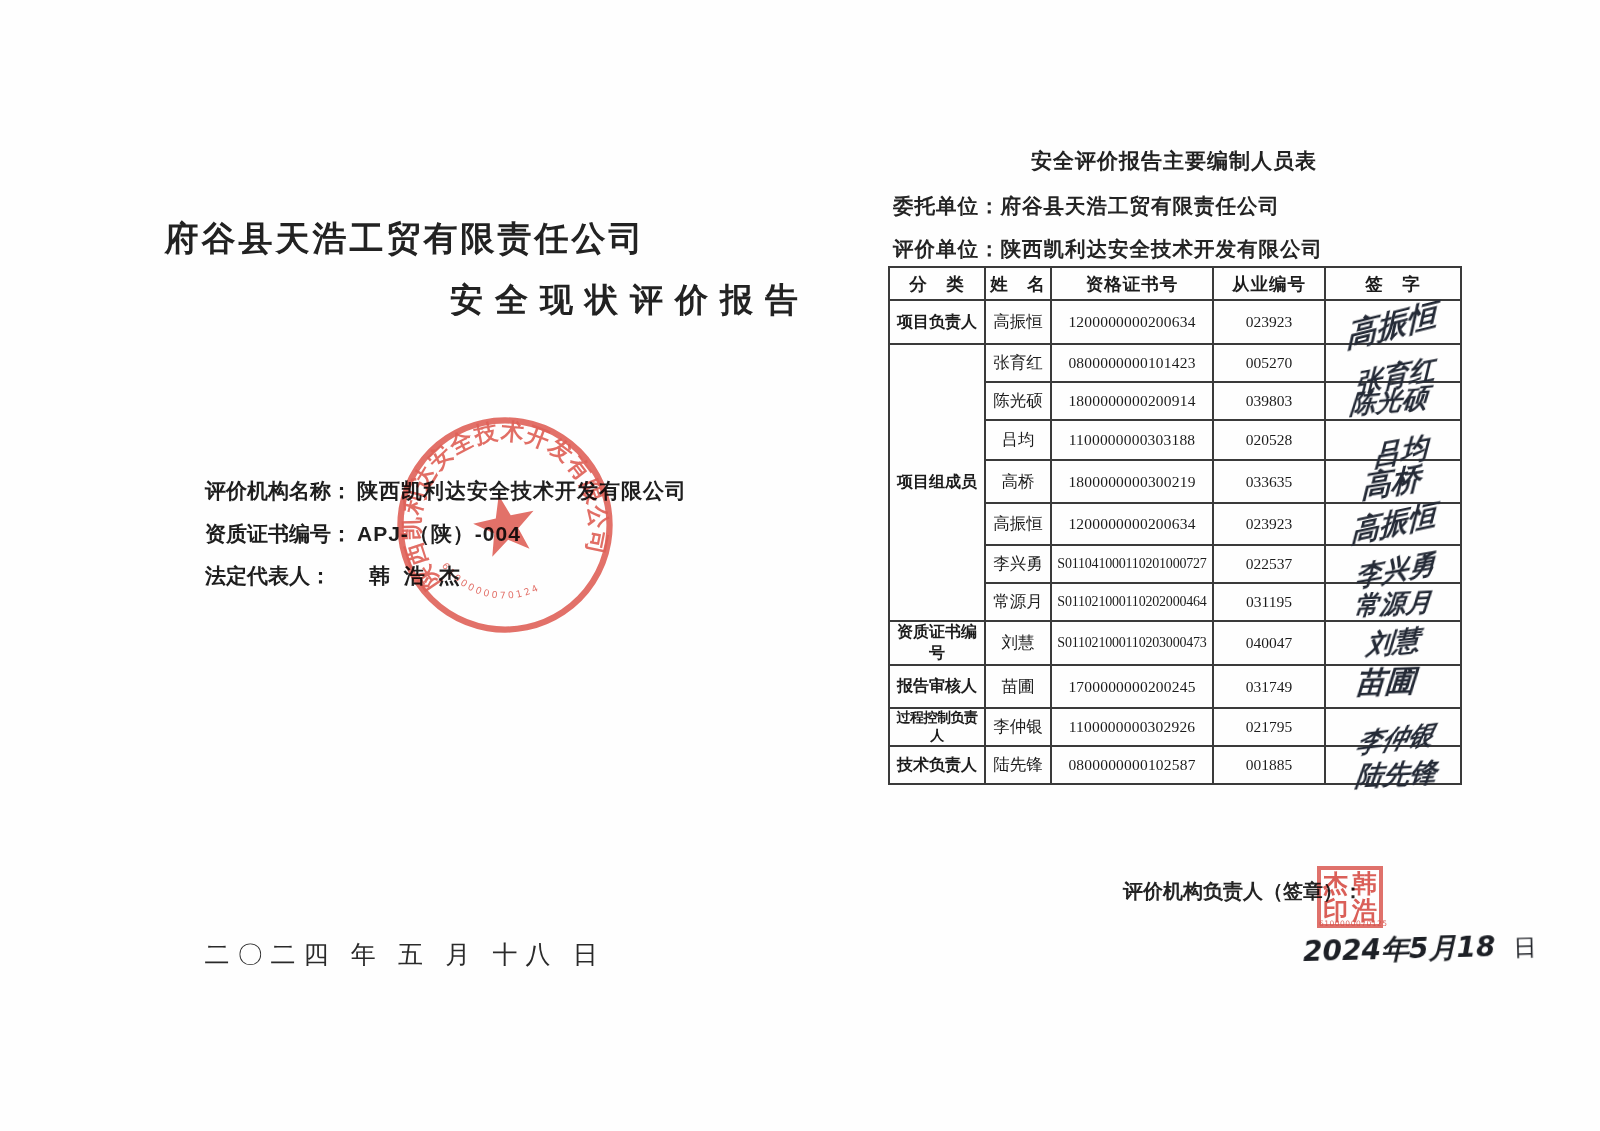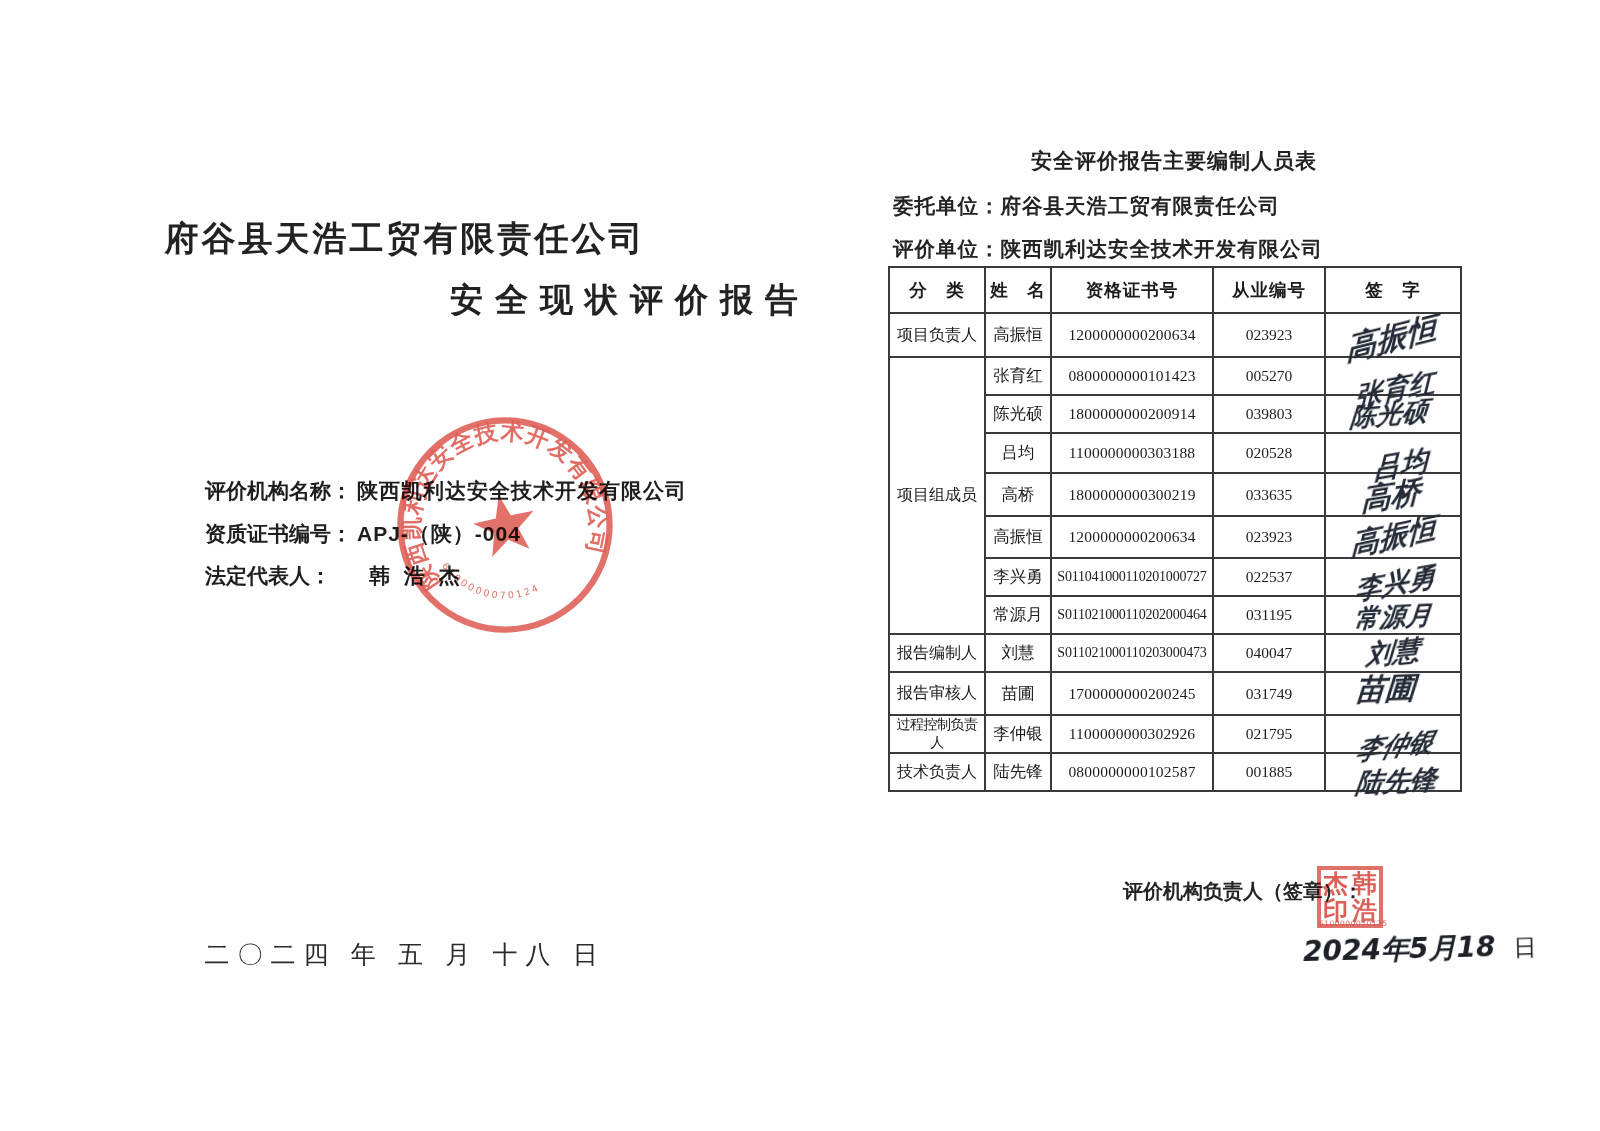--- a/index.html
+++ b/index.html
@@ -35,23 +35,23 @@
   .unit-line { position:absolute; left:893px; white-space:nowrap;
     font-family:"Liberation Sans","DejaVu Sans",sans-serif; font-weight:600;
     font-size:20.5px; color:#242424; letter-spacing:1px; }
   .unit-line.consigner { top:192px; }
   .unit-line.evaluator { top:235px; }
 
   table.ptable { position:absolute; left:888px; top:266px; border-collapse:collapse;
     table-layout:fixed; background:transparent; }
   .ptable th, .ptable td { border:2px solid #3a3a3a; text-align:center;
     vertical-align:middle; padding:0 2px; overflow:visible; }
-  .ptable thead th { height:46px; font-size:17.5px; font-weight:bold; letter-spacing:1px; }
+  .ptable thead th { height:33px; font-size:17.5px; font-weight:bold; letter-spacing:1px; }
   .ptable tbody td { height:38px; font-size:16.5px; }
-  .ptable td.cat  { font-size:16px; }
+  .ptable td.cat  { font-size:16px;font-weight:bold; }
   .ptable td.cat.tight { font-size:14px; letter-spacing:-0.5px; }
   .ptable td.cert { font-size:15.5px; letter-spacing:0.2px; }
   .ptable td.cert.long { font-size:14px; letter-spacing:-0.2px; }
   .ptable td.num  { font-size:15.5px; }
   .ptable td.sigcell { position:relative; }
 
   
   .sig { display:inline-block; font-family:"DejaVu Sans","Liberation Sans",sans-serif;
     font-style:italic; font-weight:bold; color:#242a36; white-space:nowrap;
     filter:blur(0.3px); }
@@ -199,21 +199,21 @@
         <td class="num">022537</td>
         <td class="sigcell"><span class="sig sr6">李兴勇</span></td>
       </tr>
       <tr>
         <td>常源月</td>
         <td class="cert long">S011021000110202000464</td>
         <td class="num">031195</td>
         <td class="sigcell"><span class="sig sr7">常源月</span></td>
       </tr>
       <tr>
-        <td class="cat">报告编制人</td>
+        <td class="cat">资质证书编号</td>
         <td>刘慧</td>
         <td class="cert long">S011021000110203000473</td>
         <td class="num">040047</td>
         <td class="sigcell"><span class="sig sr8">刘慧</span></td>
       </tr>
       <tr>
         <td class="cat">报告审核人</td>
         <td>苗圃</td>
         <td class="cert">1700000000200245</td>
         <td class="num">031749</td>

